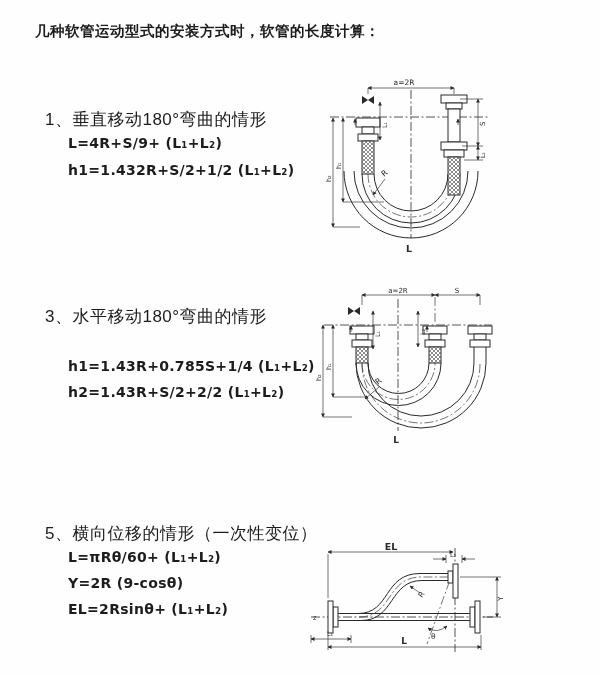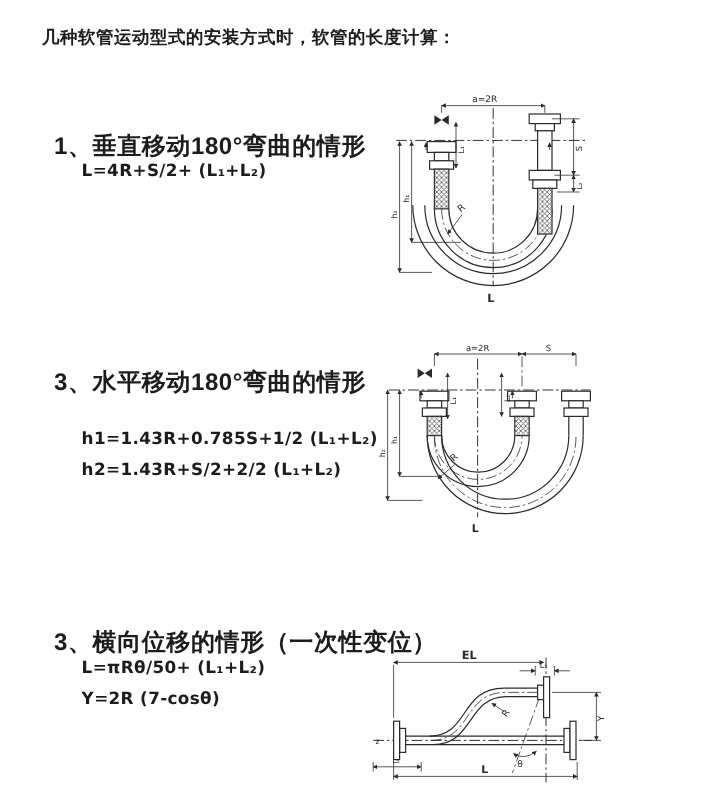--- a/index.html
+++ b/index.html
@@ -4,21 +4,21 @@
 <style>
   html,body{margin:0;padding:0;background:#fff;}
   .page{
     position:relative;width:600px;height:675px;background:#fefefe;overflow:hidden;
     font-family:"Liberation Sans","DejaVu Sans",sans-serif;color:#1c1c1c;text-align:right;
   }
   .doc-title{
     position:absolute;left:35px;top:22px;font-size:14.5px;font-weight:700;letter-spacing:.5px;
   }
   .sec-heading{
-    position:absolute;left:45px;font-size:20px;font-weight:700;letter-spacing:.5px;white-space:nowrap;
+    position:absolute;left:45px;font-size:17px;font-weight:400;letter-spacing:.5px;white-space:nowrap;
   }
   .formula{
     position:absolute;left:68px;font-size:14px;font-weight:600;letter-spacing:.3px;white-space:nowrap;
     font-family:"DejaVu Sans","Liberation Sans",sans-serif;
   }
   .diagram{position:absolute;}
   svg{display:block;}
   svg text{
     font-family:"DejaVu Sans","Liberation Sans",sans-serif;
     fill:#2a2a2a;
@@ -30,29 +30,31 @@
   .wfill{fill:#fff;stroke:#2a2a2a;stroke-width:1;}
 </style>
 </head>
 <body>
 
 <div class="page">
 
   <div class="doc-title">几种软管运动型式的安装方式时，软管的长度计算：</div>
 
   <div class="sec-heading" style="top:108px">1、垂直移动180°弯曲的情形</div>
-  <div class="formula" style="top:135px">L=4R+S/2+ (L₁+L₂)</div>
+  <div class="formula" style="top:135px">L=4R+S/9+ (L₁+L₂)</div>
+  <div class="formula" style="top:162px">h1=1.432R+S/2+1/2 (L₁+L₂)</div>
 
   <div class="sec-heading" style="top:305px">3、水平移动180°弯曲的情形</div>
-  <div class="formula" style="top:358px">h1=1.43R+0.785S+1/2 (L₁+L₂)</div>
+  <div class="formula" style="top:358px">h1=1.43R+0.785S+1/4 (L₁+L₂)</div>
   <div class="formula" style="top:384px">h2=1.43R+S/2+2/2 (L₁+L₂)</div>
 
-  <div class="sec-heading" style="top:522px">3、横向位移的情形（一次性变位）</div>
-  <div class="formula" style="top:549px">L=πRθ/50+ (L₁+L₂)</div>
-  <div class="formula" style="top:575px">Y=2R (7-cosθ)</div>
+  <div class="sec-heading" style="top:522px">5、横向位移的情形（一次性变位）</div>
+  <div class="formula" style="top:549px">L=πRθ/60+ (L₁+L₂)</div>
+  <div class="formula" style="top:575px">Y=2R (9-cosθ)</div>
+  <div class="formula" style="top:601px">EL=2Rsinθ+ (L₁+L₂)</div>
 
   <div class="diagram" style="left:312px;top:72px">
     <svg width="285" height="185" viewBox="0 0 285 185">
       <defs>
         <marker id="ar1" viewBox="0 0 10 10" refX="9" refY="5" markerWidth="6" markerHeight="6" orient="auto-start-reverse">
           <path d="M0,0 L10,5 L0,10 z" fill="#2a2a2a"></path>
         </marker>
         <pattern id="hp1" width="4" height="4" patternUnits="userSpaceOnUse">
           <path d="M0,4 l4,-4 M0,0 l4,4" stroke="#5a5a5a" stroke-width="0.7"></path>
         </pattern>

